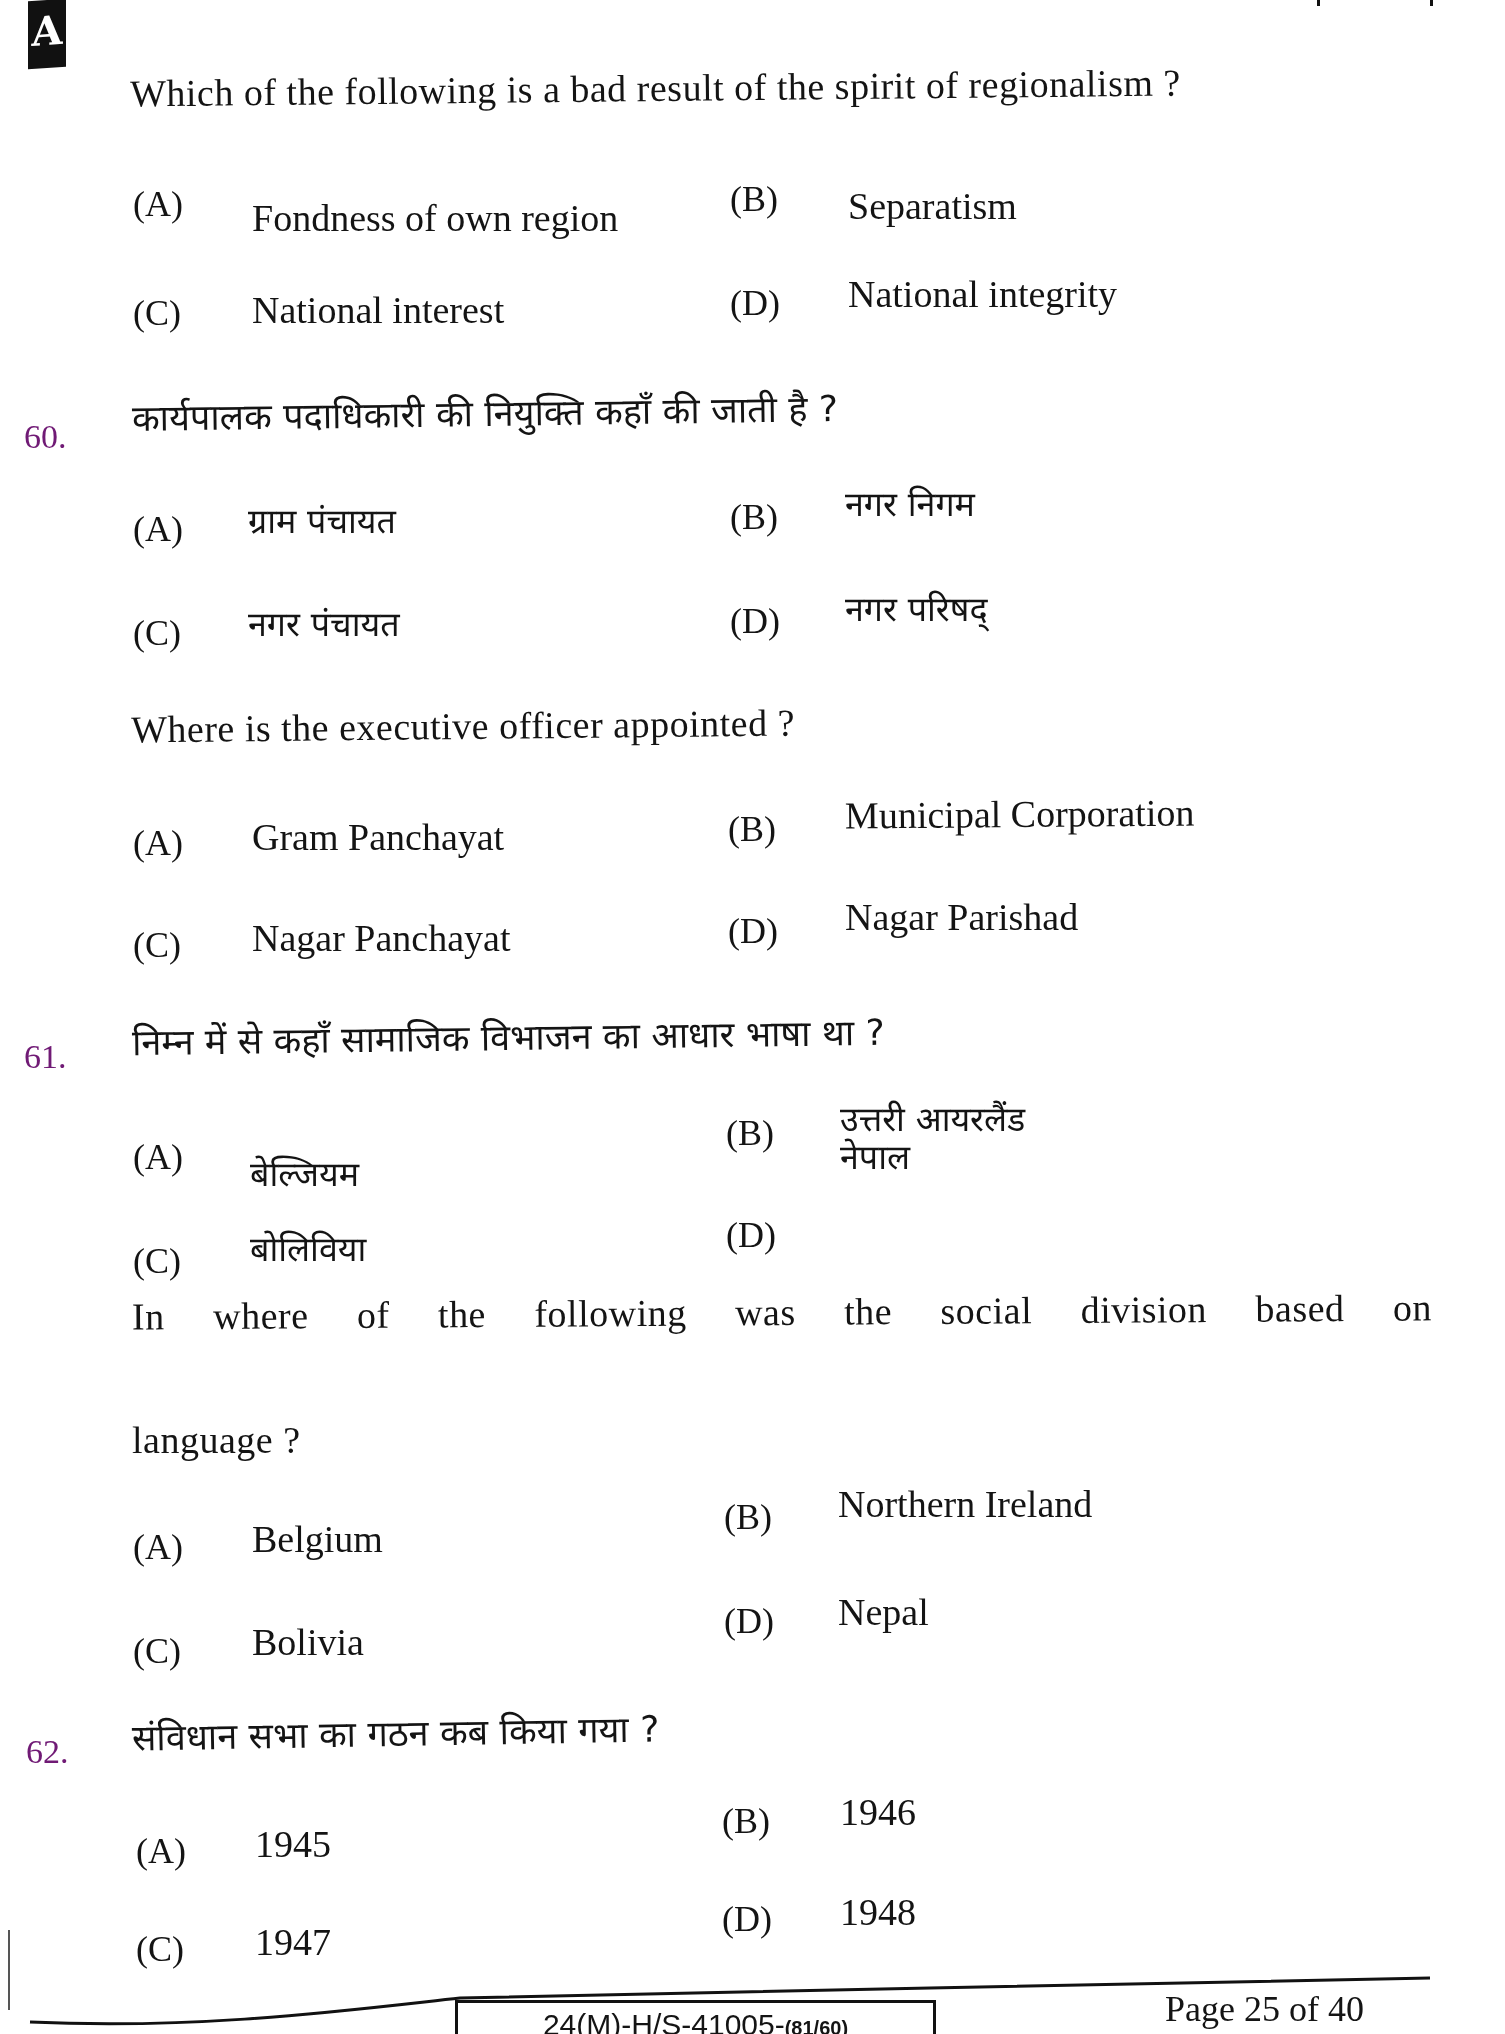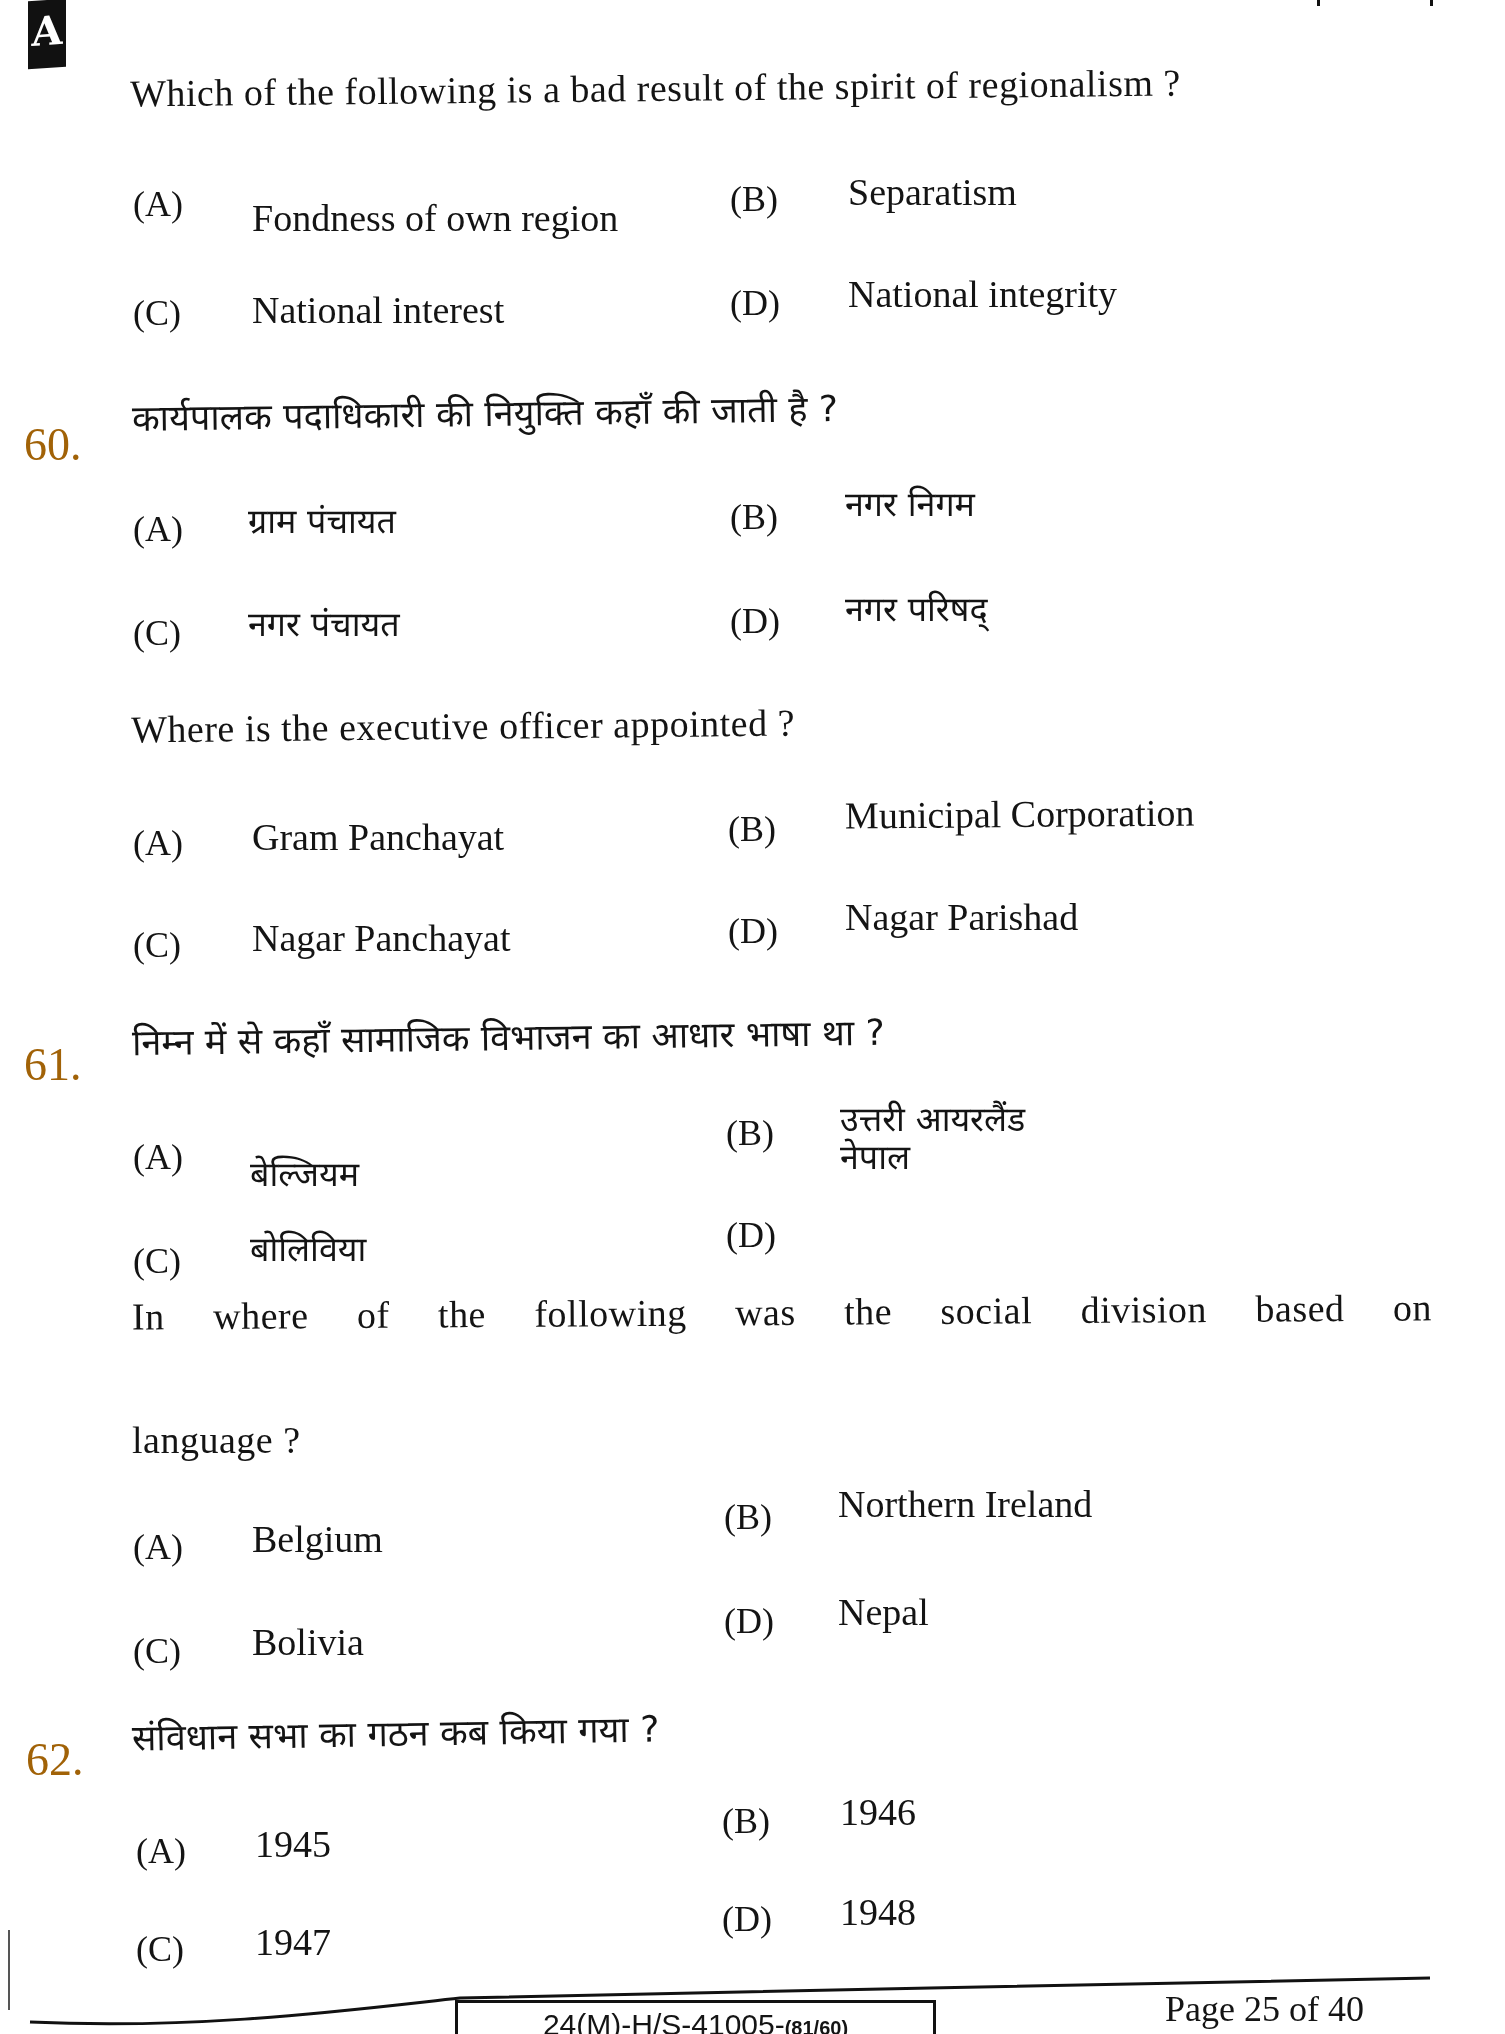--- a/index.html
+++ b/index.html
@@ -3,21 +3,21 @@
 <meta charset="utf-8">
 <style>
   html, body { margin:0; padding:0; background:#ffffff; }
   body { width:1505px; height:2034px; position:relative; overflow:hidden;
          font-family:"Liberation Serif", "DejaVu Serif", serif; color:#141414; }
   .abs { position:absolute; white-space:nowrap; }
   .badge { left:28px; top:0; width:38px; height:68px; background:#111; color:#fff;
            font-weight:bold; font-size:40px; text-align:center; line-height:62px;
            font-family:"DejaVu Serif", serif; transform:skewY(-4deg); }
   .qtext { font-size:38px; letter-spacing:0.5px; }
-  .qnum { font-size:46px; color:#a16207;text-align:right; }
+  .qnum { font-size:34px; color:#701a75;text-align:right; }
   .opt-label { font-size:36px; }
   .opt-text { font-size:38px; }
   .hi { font-family:"DejaVu Sans", sans-serif; font-size:36px; }
   .hi-opt { font-family:"DejaVu Sans", sans-serif; font-size:34px; }
   .justify { display:flex; justify-content:space-between; width:1330px; }
   .code-box { left:455px; top:2000px; width:475px; height:40px; border-left:3px solid #111;
               border-right:3px solid #111; border-top:3px solid #111; font-family:"Liberation Sans", sans-serif;
               font-size:30px; text-align:center; line-height:44px; }
   .code-small { font-size:20px; font-weight:bold; }
   .page-label { left:1165px; top:1988px; font-size:36px; font-family:"Liberation Serif", serif; }
@@ -28,21 +28,21 @@
 </head>
 <body>
 
 <div class="abs badge">A</div>
 <div class="abs top-bracket"></div>
 
 <div class="abs qtext" style="left:130px; top:66px; transform:rotate(-0.6deg);">Which of the following is a bad result of the spirit of regionalism ?</div>
 <div class="abs opt-label" style="left:133px; top:183px;">(A)</div>
 <div class="abs opt-text" style="left:252px; top:176px;margin-top:20px;">Fondness of own region</div>
 <div class="abs opt-label" style="left:730px; top:178px;">(B)</div>
-<div class="abs opt-text" style="left:848px; top:170px;">Separatism</div>
+<div class="abs opt-text" style="left:848px; top:184px;">Separatism</div>
 <div class="abs opt-label" style="left:133px; top:292px;">(C)</div>
 <div class="abs opt-text" style="left:252px; top:288px;">National interest</div>
 <div class="abs opt-label" style="left:730px; top:282px;">(D)</div>
 <div class="abs opt-text" style="left:848px; top:272px;">National integrity</div>
 
 <div class="abs qnum" style="left:24px; top:418px;">60.</div>
 <div class="abs hi" style="left:132px; top:388px; transform:rotate(-0.8deg);">कार्यपालक पदाधिकारी की नियुक्ति कहाँ की जाती है ?</div>
 <div class="abs opt-label" style="left:133px; top:508px;">(A)</div>
 <div class="abs hi-opt" style="left:248px; top:497px;">ग्राम पंचायत</div>
 <div class="abs opt-label" style="left:730px; top:496px;">(B)</div>

